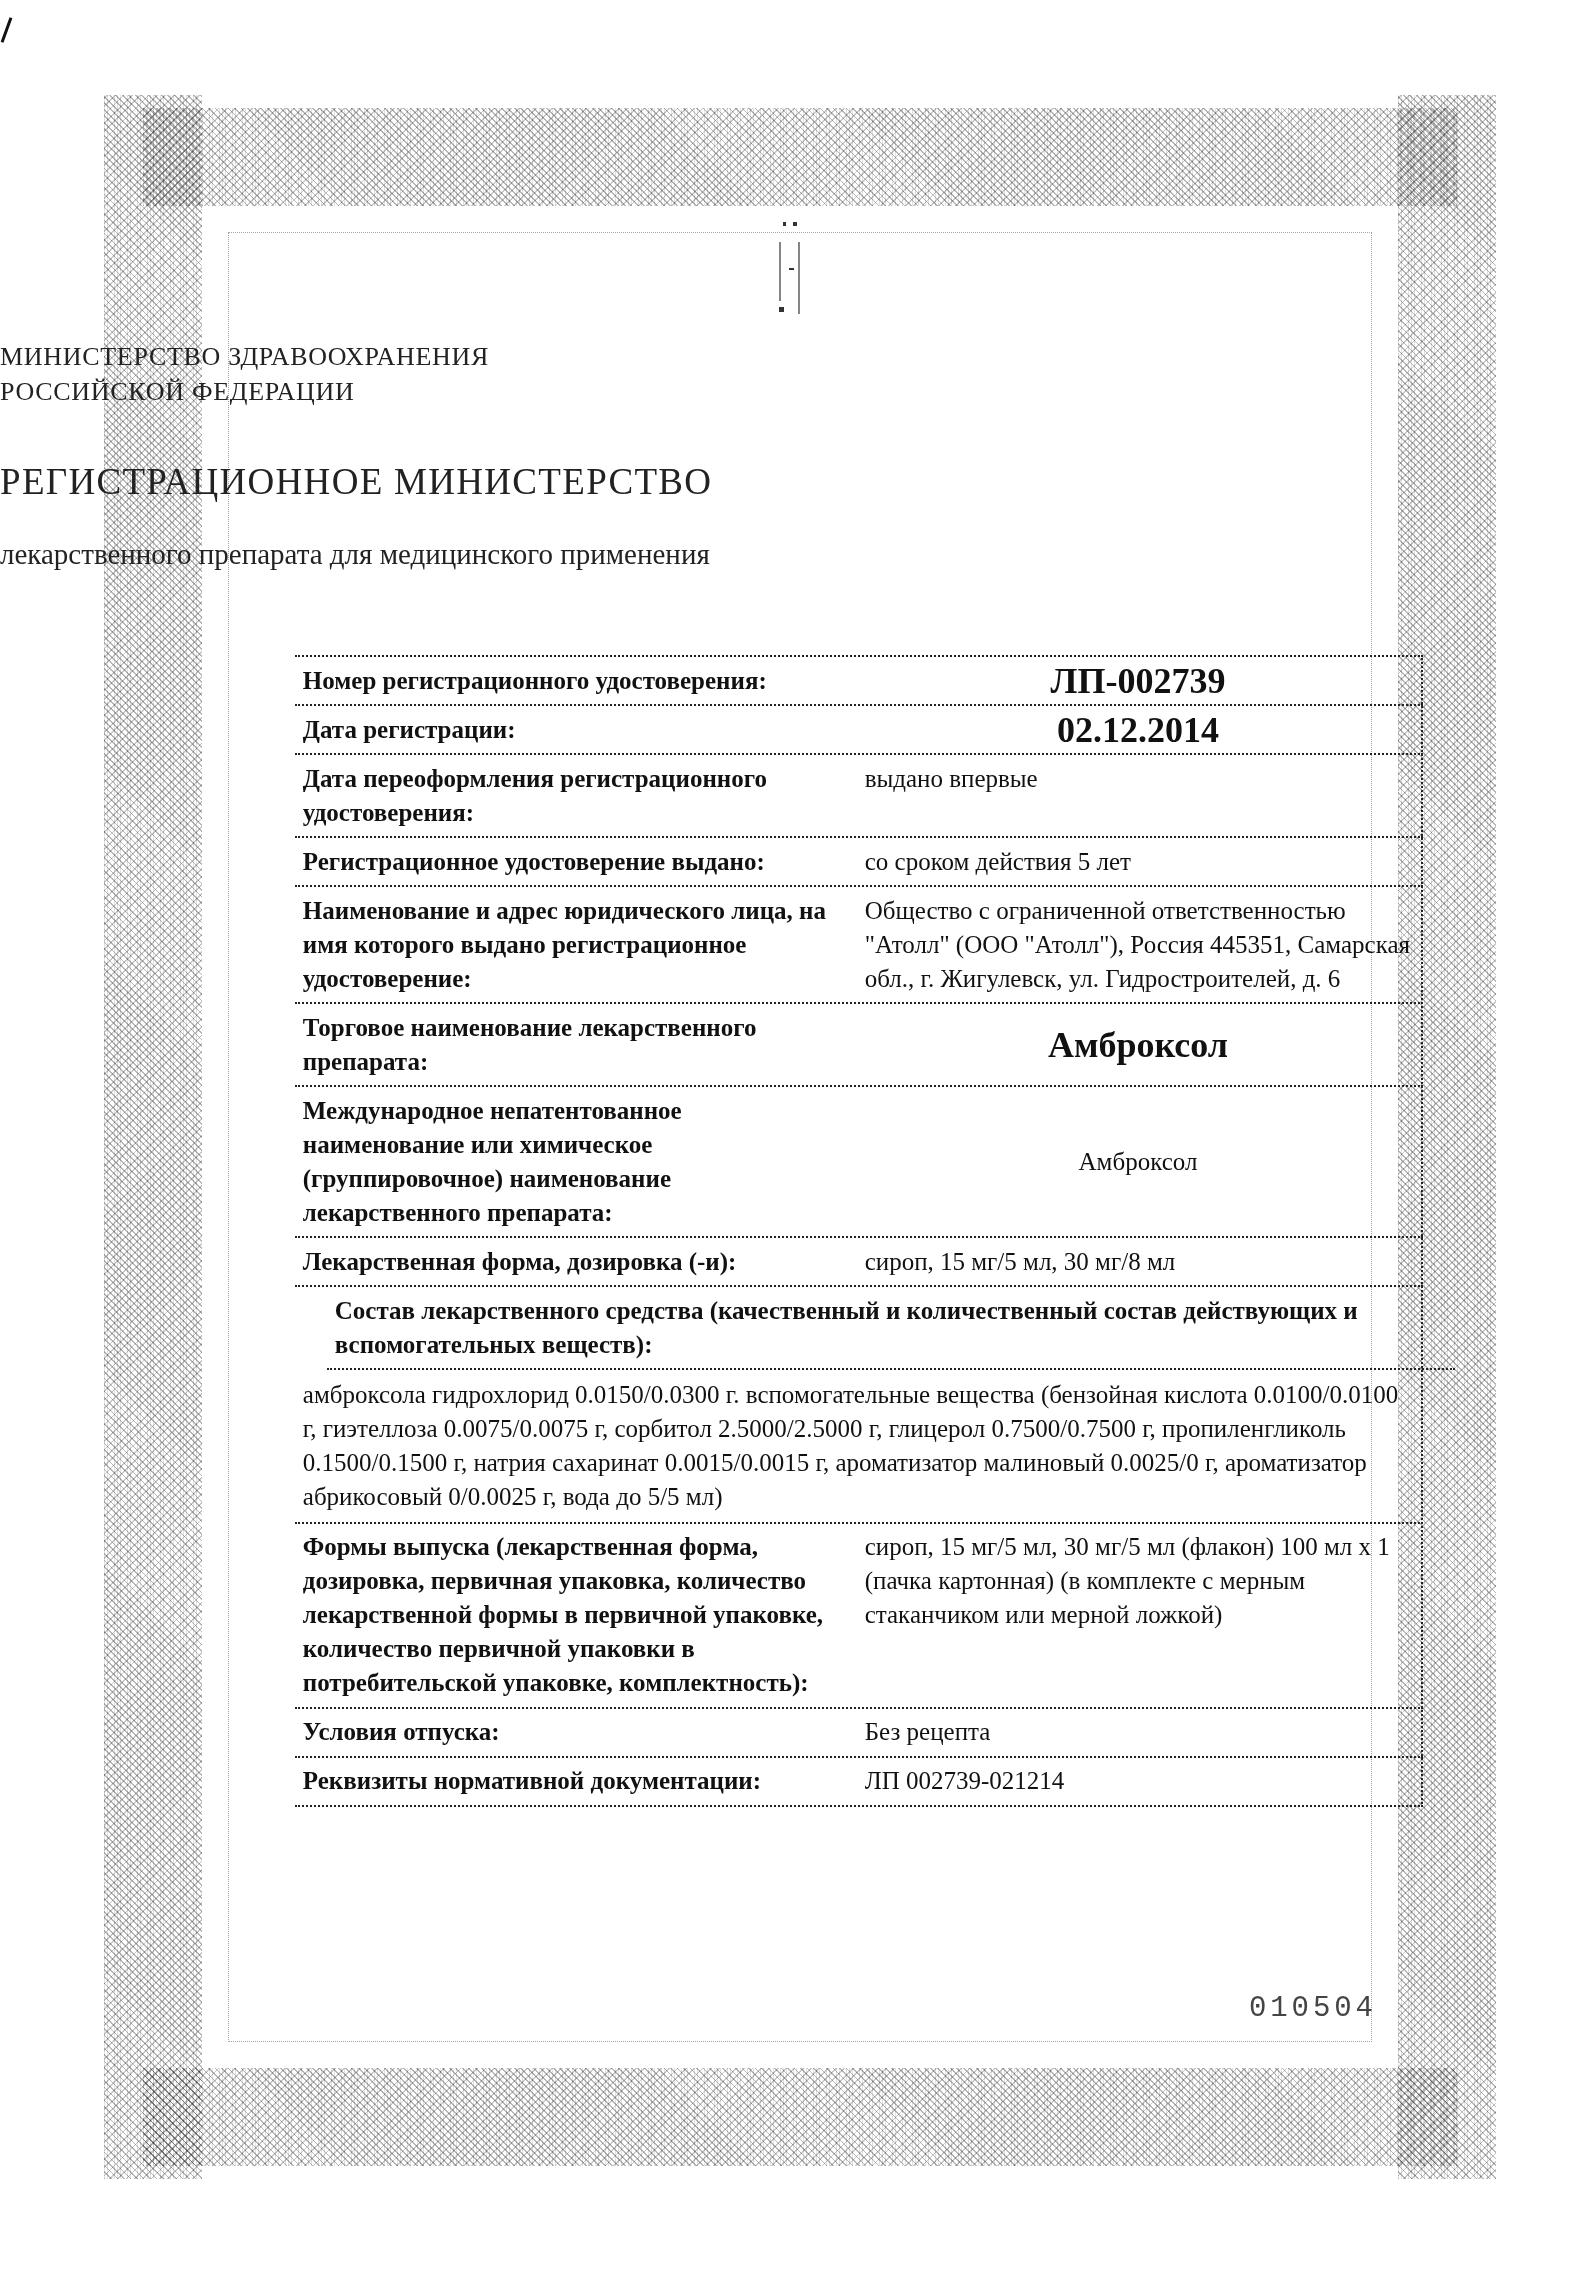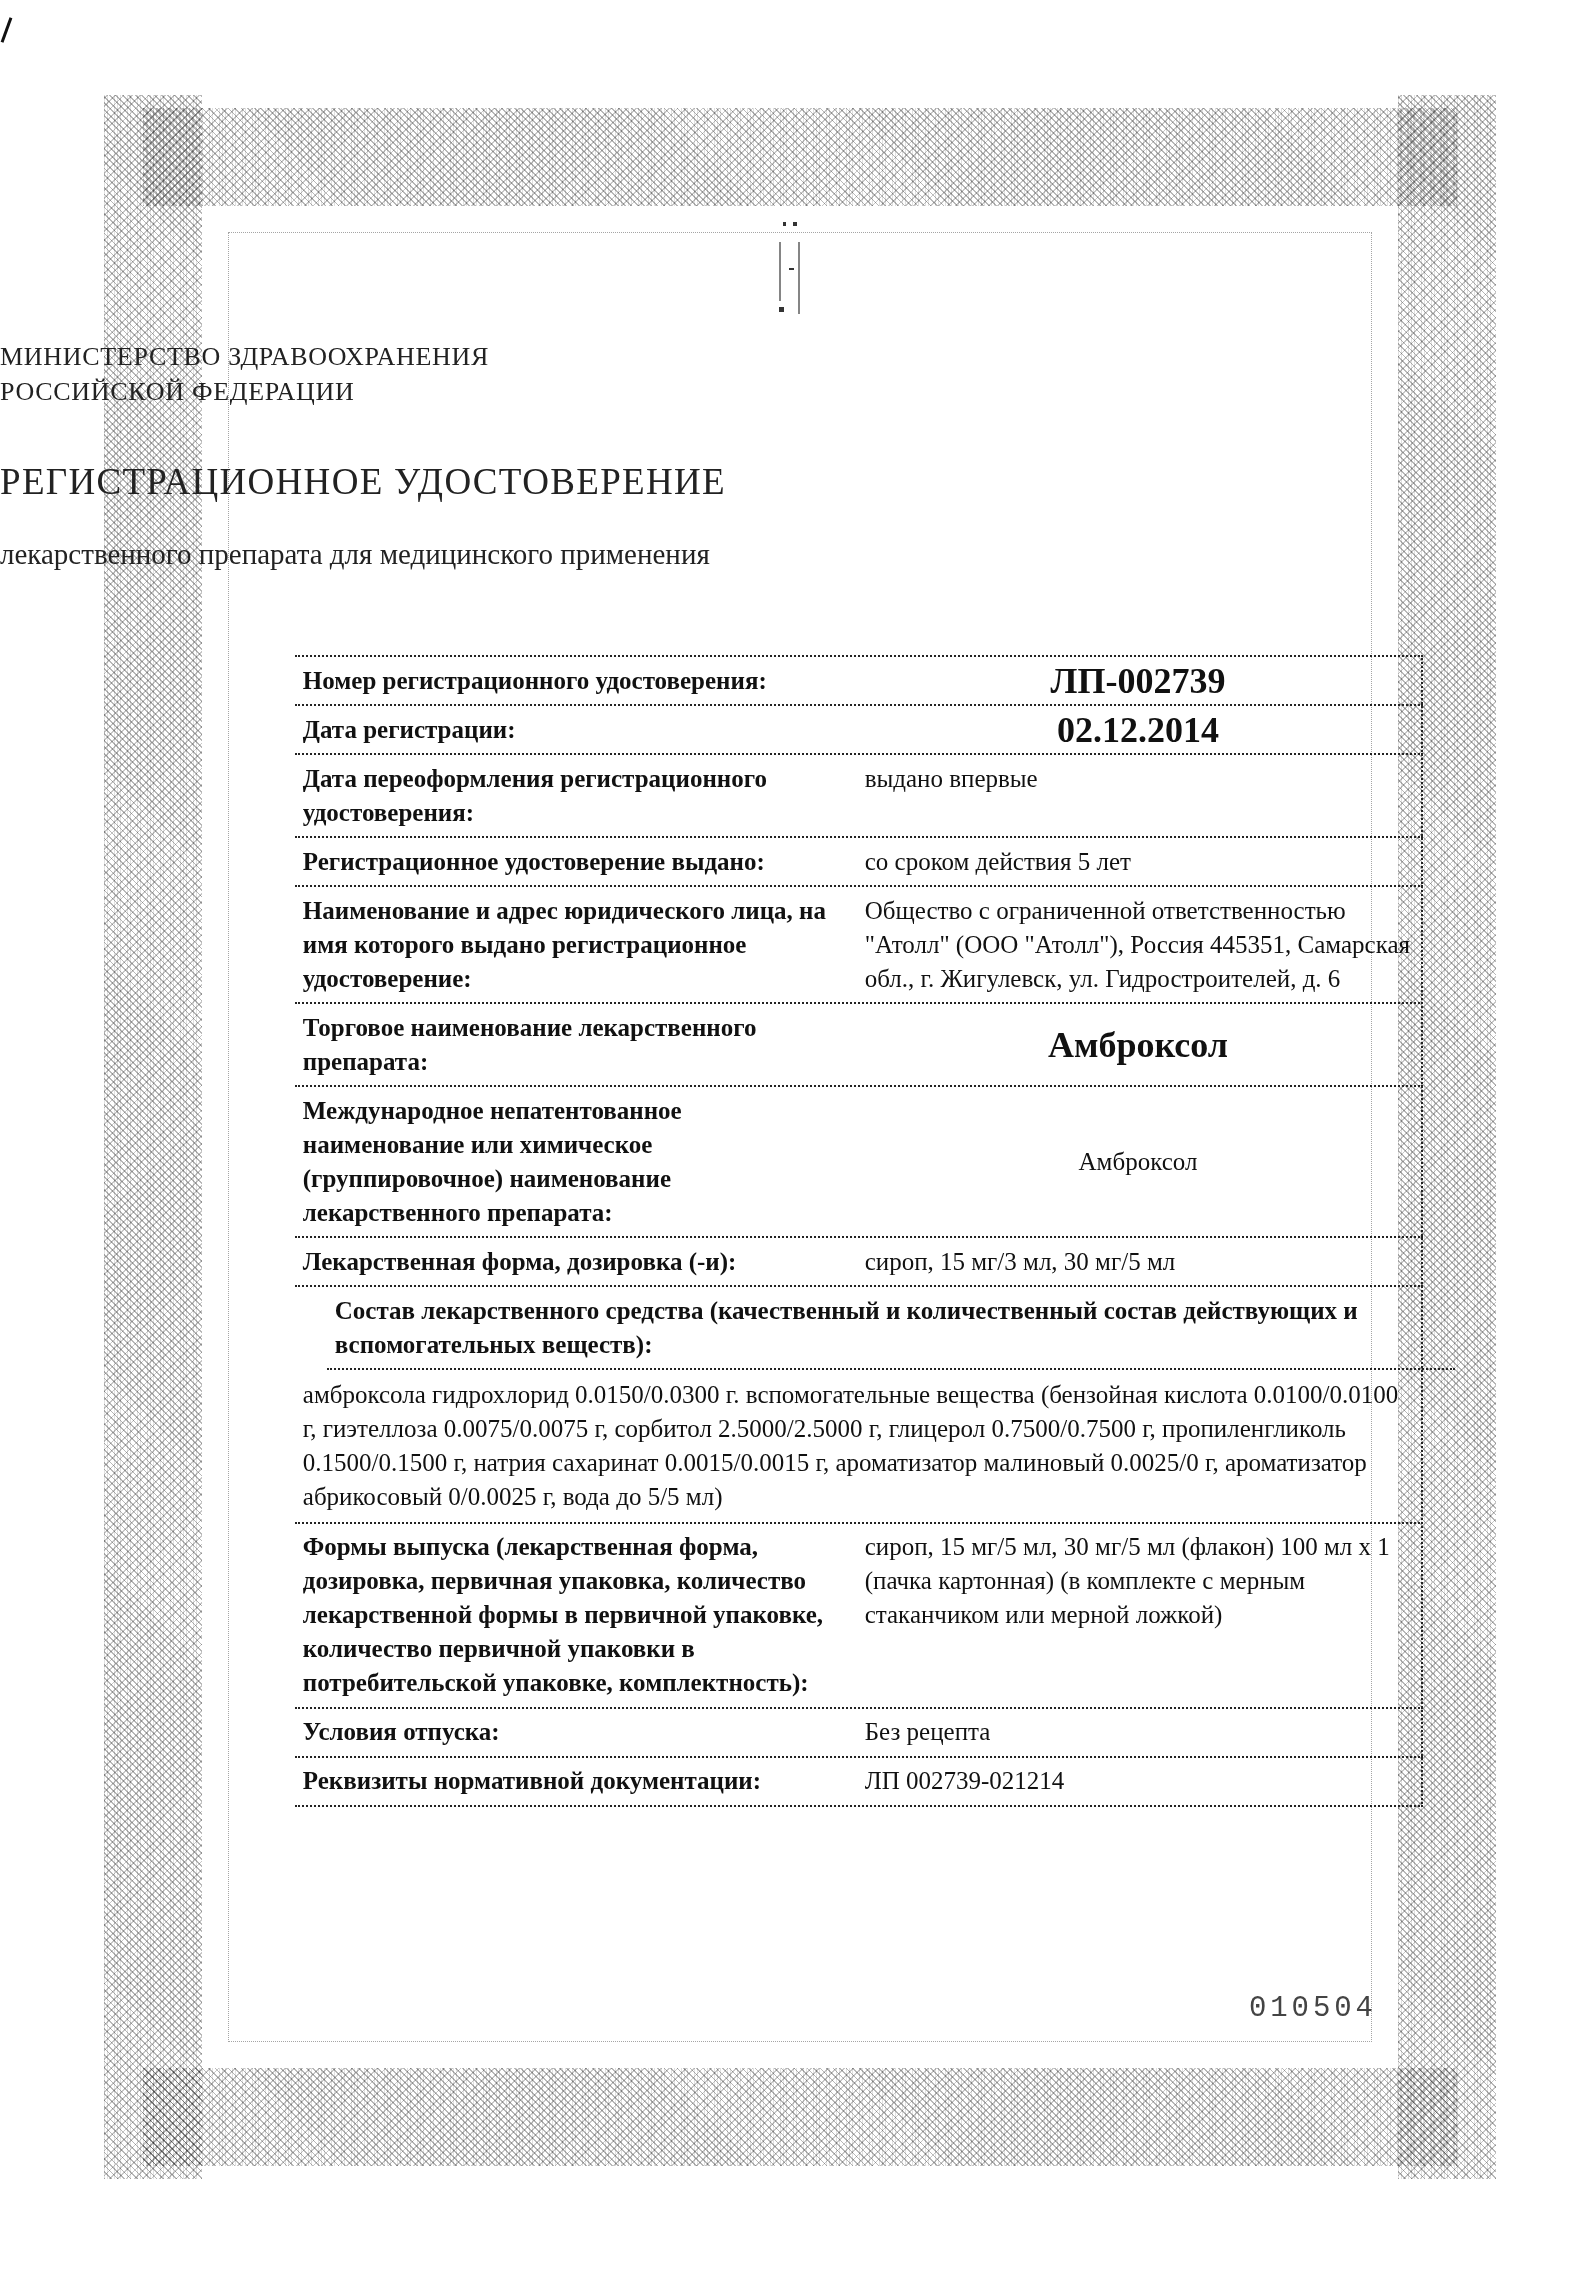--- a/index.html
+++ b/index.html
@@ -67,21 +67,21 @@
   <span style="left:2.6px;top:19.6px;width:2px;height:59px;opacity:.6"></span>
   <span style="left:22px;top:19.6px;width:2px;height:72px;opacity:.6"></span>
   <span style="left:13px;top:46px;width:5.2px;height:2px"></span>
   <span style="left:2.6px;top:85px;width:5.2px;height:5.2px"></span>
 </div>
 
 <div class="center ministry">
   <div>МИНИСТЕРСТВО ЗДРАВООХРАНЕНИЯ</div>
   <div>РОССИЙСКОЙ ФЕДЕРАЦИИ</div>
 </div>
-<div class="center title">РЕГИСТРАЦИОННОЕ УДОСТОВЕРЕНИЕ</div>
+<div class="center title">РЕГИСТРАЦИОННОЕ МИНИСТЕРСТВО</div>
 <div class="center subtitle">лекарственного препарата для медицинского применения</div>
 
 <div class="table">
   <div class="table-border-right"></div>
 
   <div class="row first">
     <div class="label">Номер регистрационного удостоверения:</div>
     <div class="value big">ЛП-002739</div>
   </div>
   <div class="row">
@@ -103,21 +103,21 @@
   <div class="row">
     <div class="label">Торговое наименование лекарственного препарата:</div>
     <div class="value big mid">Амброксол</div>
   </div>
   <div class="row">
     <div class="label">Международное непатентованное наименование или химическое (группировочное) наименование лекарственного препарата:</div>
     <div class="value mid">Амброксол</div>
   </div>
   <div class="row">
     <div class="label">Лекарственная форма, дозировка (-и):</div>
-    <div class="value">сироп, 15 мг/3 мл, 30 мг/5 мл</div>
+    <div class="value">сироп, 15 мг/5 мл, 30 мг/8 мл</div>
   </div>
   <div class="row full">
     <div class="label" style="border-bottom:2px dotted #222">Состав лекарственного средства (качественный и количественный состав действующих и вспомогательных веществ):</div>
     <div class="value">амброксола гидрохлорид 0.0150/0.0300 г. вспомогательные вещества (бензойная кислота 0.0100/0.0100 г, гиэтеллоза 0.0075/0.0075 г, сорбитол 2.5000/2.5000 г, глицерол 0.7500/0.7500 г, пропиленгликоль 0.1500/0.1500 г, натрия сахаринат 0.0015/0.0015 г, ароматизатор малиновый 0.0025/0 г, ароматизатор абрикосовый 0/0.0025 г, вода до 5/5 мл)</div>
   </div>
   <div class="row">
     <div class="label">Формы выпуска (лекарственная форма, дозировка, первичная упаковка, количество лекарственной формы в первичной упаковке, количество первичной упаковки в потребительской упаковке, комплектность):</div>
     <div class="value">сироп, 15 мг/5 мл, 30 мг/5 мл (флакон) 100 мл x 1 (пачка картонная) (в комплекте с мерным стаканчиком или мерной ложкой)</div>
   </div>
   <div class="row">

